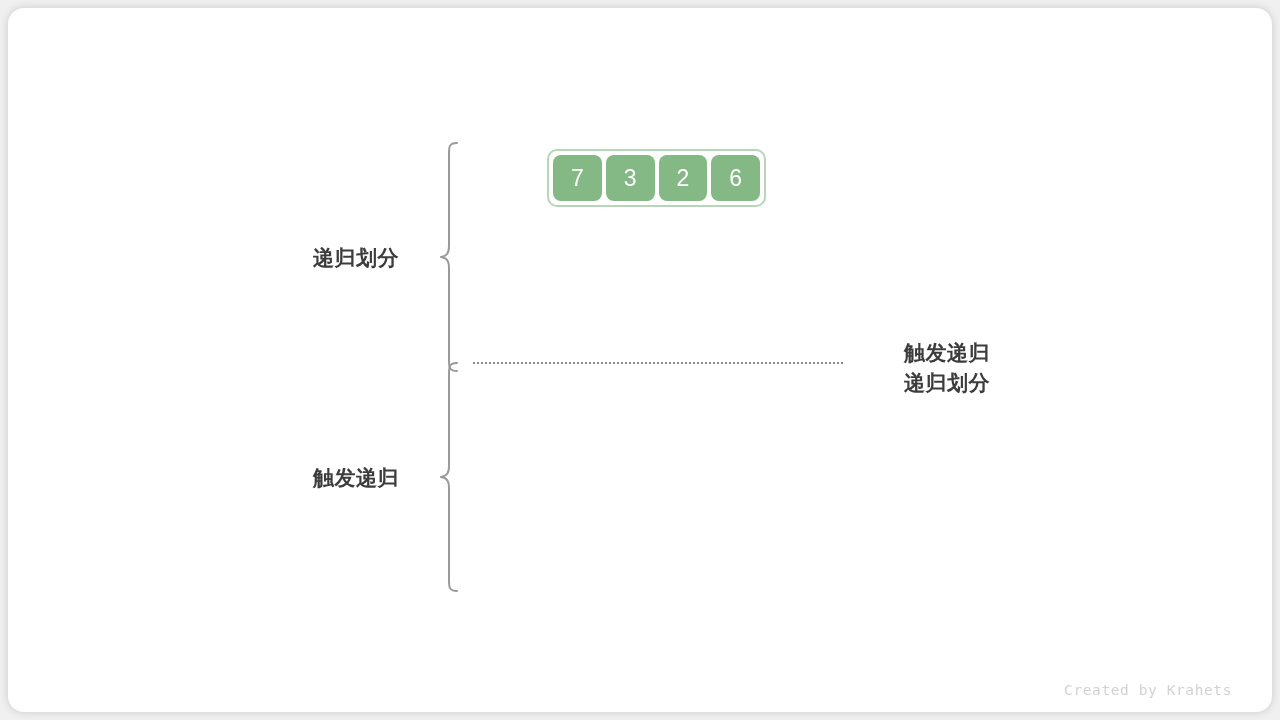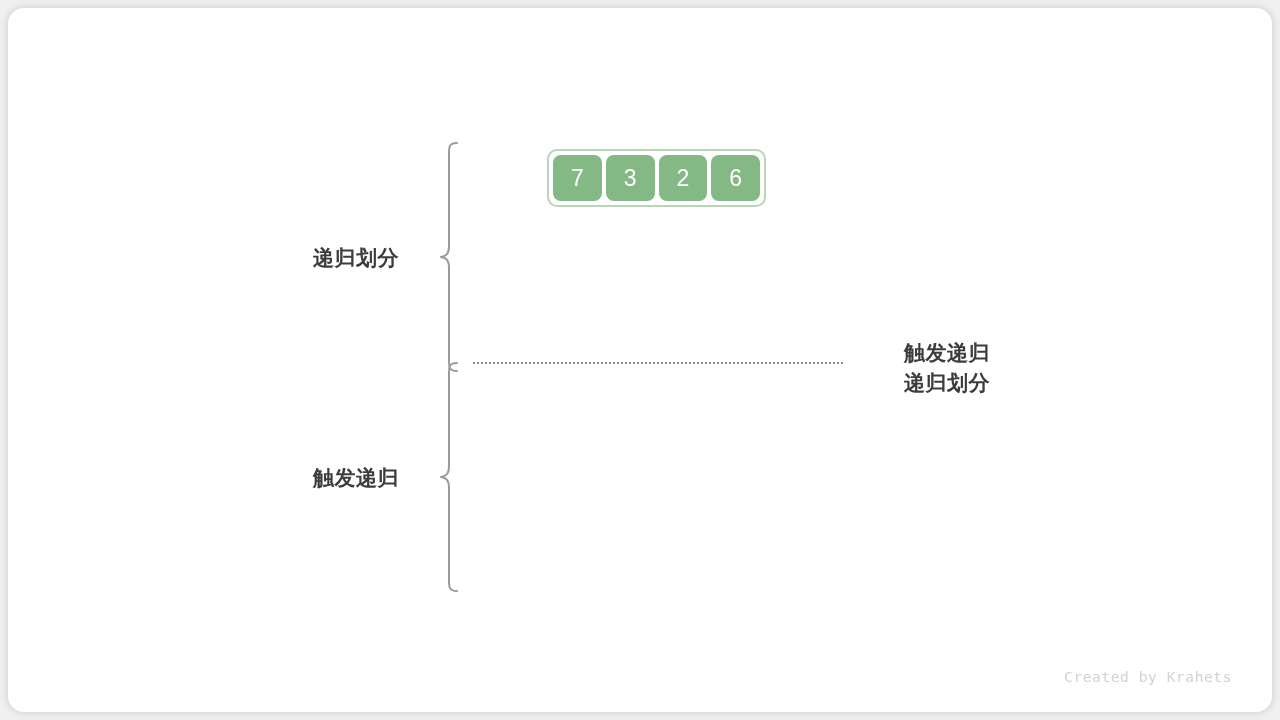--- a/index.html
+++ b/index.html
@@ -97,21 +97,21 @@
     top: 354px;
     width: 370px;
     height: 2px;
     border-top: 2px dotted #8a8a8a;
   }
 
   
   .watermark {
     position: absolute;
     right: 40px;
-    bottom: 27px;
+    bottom: 14px;
     color: #d2d2d2;
     font-family: "DejaVu Sans Mono", "Liberation Mono", monospace;
     font-size: 14.5px;
     letter-spacing: 0.6px;
     white-space: nowrap;
   }
 </style>
 </head>
 <body>
 

